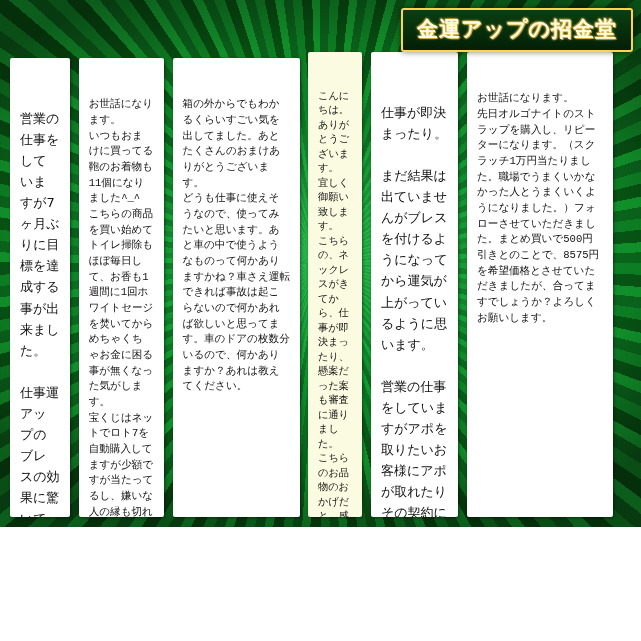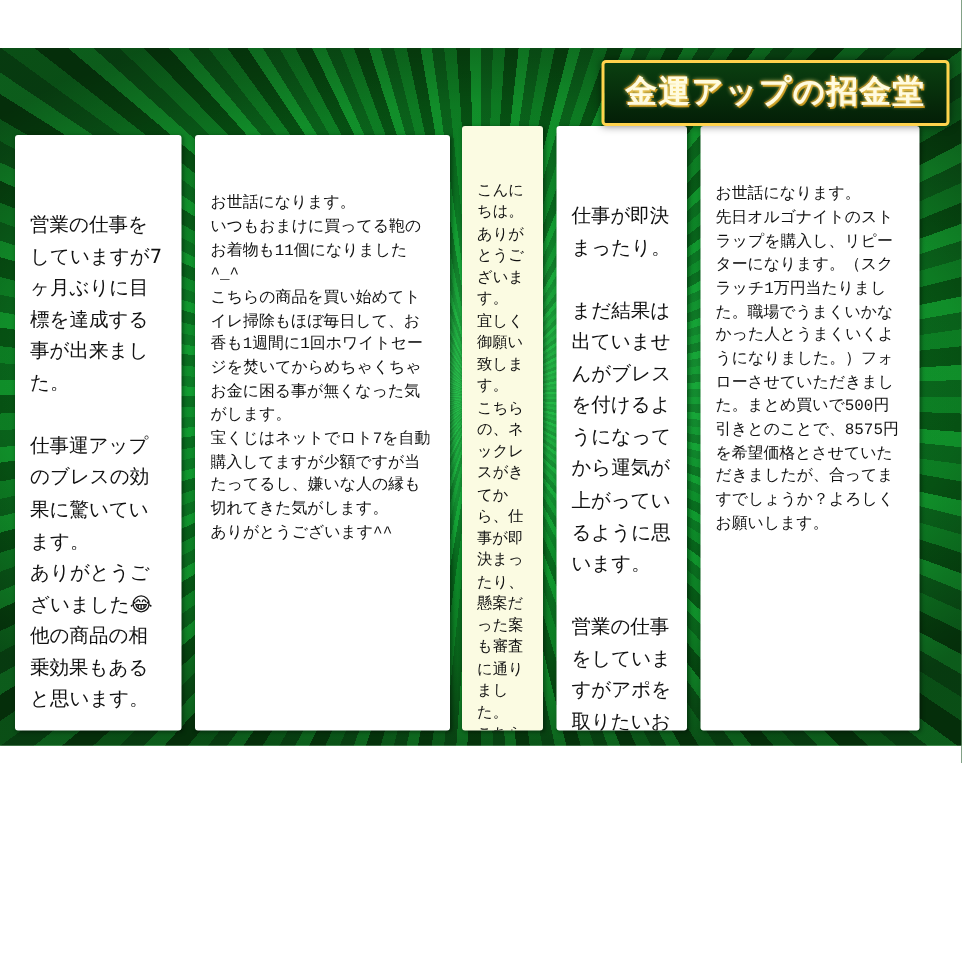--- a/index.html
+++ b/index.html
@@ -8,31 +8,30 @@
   }
   body {
     width: 641px;
     height: 641px;
     font-family: "Liberation Sans", sans-serif;
     overflow: hidden;
   }
   .page {
     position: relative;
     width: 641px;
-    height: 465px;
+    height: 527px;
     background:
       radial-gradient(ellipse 95% 70% at 50% 50%, rgba(0,190,60,0.55) 0%, rgba(0,140,40,0.25) 42%, rgba(0,70,20,0.05) 70%, rgba(0,40,10,0) 100%),
       repeating-conic-gradient(from 0deg at 50% 50%,
          #0b5a18 0deg 2.0deg,
          #0f7a22 2.0deg 4.0deg,
          #07460f 4.0deg 6.2deg,
          #13902a 6.2deg 8.0deg),
       #07420f;
     overflow: hidden;
-    margin-top: 32px;
   }
   .page::after {
     content: "";
     position: absolute;
     inset: 0;
     background: radial-gradient(ellipse 70% 55% at 50% 48%, rgba(120,255,140,0.30) 0%, rgba(40,200,80,0.10) 45%, rgba(0,0,0,0.0) 72%, rgba(0,0,0,0.35) 100%);
     pointer-events: none;
   }
 
   .banner {
@@ -126,20 +125,24 @@
 
 今回は目標達成したらご褒美にパーティー招待があるので今から楽しみです！</p>
       </div>
       <div class="card small">
         <p>お世話になります。
 いつもおまけに買ってる鞄のお着物も11個になりました^_^
 こちらの商品を買い始めてトイレ掃除もほぼ毎日して、お香も1週間に1回ホワイトセージを焚いてからめちゃくちゃお金に困る事が無くなった気がします。
 宝くじはネットでロト7を自動購入してますが少額ですが当たってるし、嫌いな人の縁も切れてきた気がします。
 ありがとうございます^^</p>
       </div>
+      <div class="card small">
+        <p>箱の外からでもわかるくらいすごい気を出してました。あとたくさんのおまけありがとうございます。
+どうも仕事に使えそうなので、使ってみたいと思います。あと車の中で使うようなものって何かありますかね？車さえ運転できれば事故は起こらないので何かあれば欲しいと思ってます。車のドアの枚数分いるので、何かありますか？あれは教えてください。</p>
+      </div>
     </div>
 
     <div class="col col-right">
       <div class="card cream tiny">
         <p>こんにちは。
 ありがとうございます。
 宜しく御願い致します。
 こちらの、ネックレスがきてから、仕事が即決まったり、懸案だった案も審査に通りました。
 こちらのお品物のおかげだと、感じております。
 これからも何卒宜しく御願い致します。</p>

